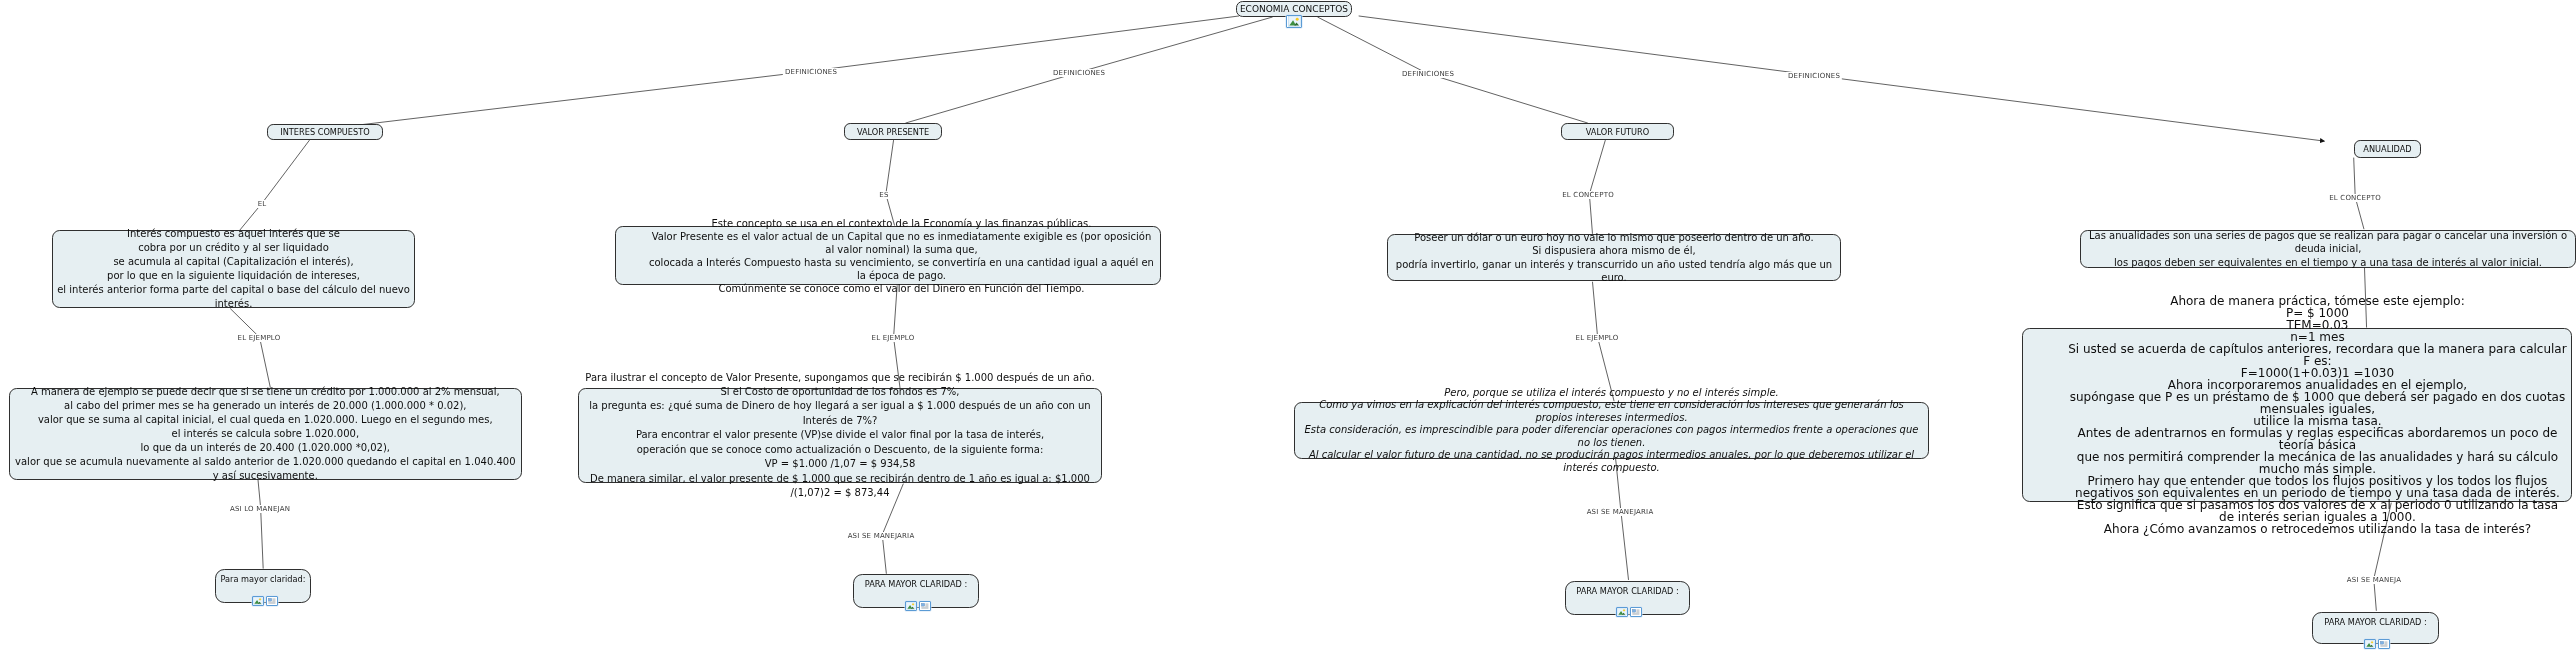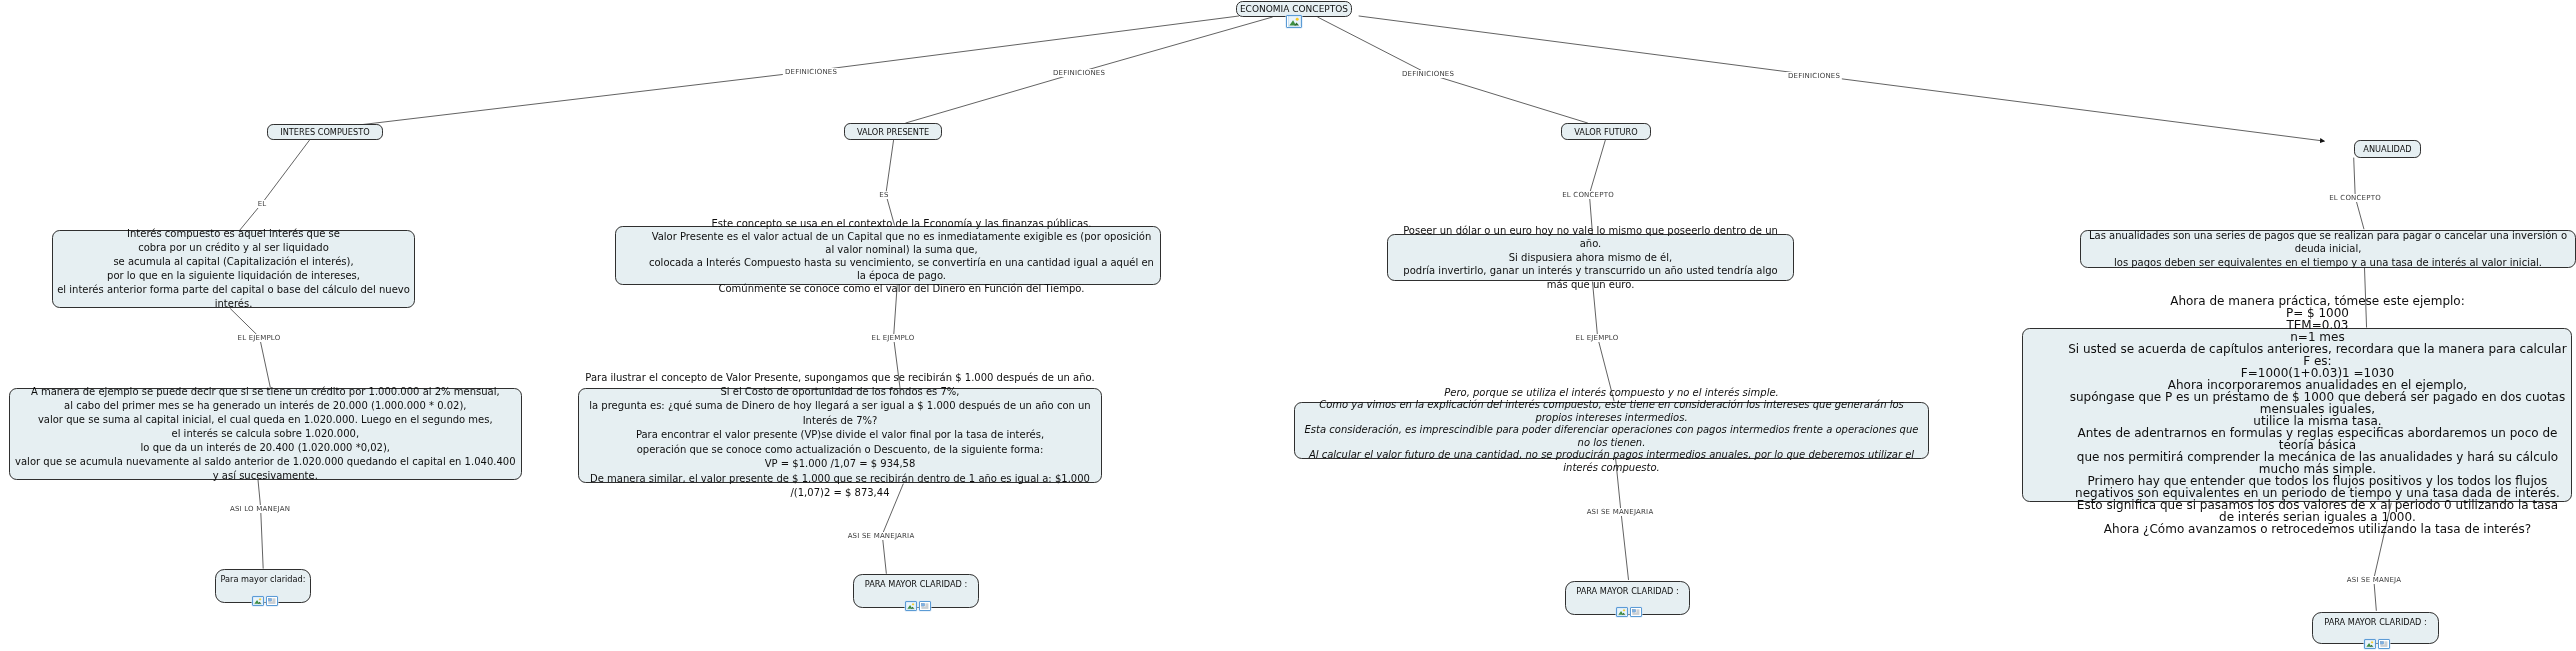--- a/index.html
+++ b/index.html
@@ -81,21 +81,21 @@
         <rect x="1" y="1" width="16" height="13" fill="#e8f4fc" stroke="#9ec7e8" stroke-width="0.5"></rect>
         <path d="M2.5 12.5 L7.5 5.5 L11.5 12.5 Z" fill="#3e8e41"></path>
         <path d="M9 12.5 L12 8.5 L15.5 12.5 Z" fill="#2e6b31"></path>
         <circle cx="13" cy="4.3" r="1.7" fill="#ffd21e" stroke="#e0a800" stroke-width="0.4"></circle>
       </svg>
     </span>
   </div>
 
   <div class="node" style="left:267px;top:124px;width:116px;height:16px;">INTERES COMPUESTO</div>
   <div class="node" style="left:844px;top:123px;width:98px;height:17px;">VALOR PRESENTE</div>
-  <div class="node" style="left:1561px;top:123px;width:90px;height:17px;">VALOR FUTURO</div>
+  <div class="node" style="left:1561px;top:123px;width:113px;height:17px;">VALOR FUTURO</div>
   <div class="node" style="left:2322px;top:140px;width:67px;height:17.5px;margin-left:32px;">ANUALIDAD</div>
 
   <div class="box lh27" style="left:52px;top:230px;width:363px;height:78px;">Interés compuesto es aquel interés que se
 cobra por un crédito y al ser liquidado
 se acumula al capital (Capitalización el interés),
 por lo que en la siguiente liquidación de intereses,
 el interés anterior forma parte del capital o base del cálculo del nuevo interés.</div>
   <div class="box lh27" style="left:8.8px;top:388px;width:513px;height:92px;">A manera de ejemplo se puede decir que si se tiene un crédito por 1.000.000 al 2% mensual,
 al cabo del primer mes se ha generado un interés de 20.000 (1.000.000 * 0.02),
 valor que se suma al capital inicial, el cual queda en 1.020.000. Luego en el segundo mes,
@@ -149,21 +149,21 @@
         <rect x="2.5" y="2.5" width="6" height="5" fill="#7fb2e5" stroke="#35689e" stroke-width="0.5"></rect>
         <line x1="10" y1="3.5" x2="15.5" y2="3.5" stroke="#8a969e" stroke-width="1"></line>
         <line x1="10" y1="5.5" x2="15.5" y2="5.5" stroke="#8a969e" stroke-width="1"></line>
         <line x1="10" y1="7.5" x2="15.5" y2="7.5" stroke="#8a969e" stroke-width="1"></line>
         <line x1="2.5" y1="9.5" x2="15.5" y2="9.5" stroke="#8a969e" stroke-width="1"></line>
         <line x1="2.5" y1="11.5" x2="15.5" y2="11.5" stroke="#8a969e" stroke-width="1"></line>
       </svg>
     </span>
   </div>
 
-  <div class="box lh26" style="left:1387px;top:234px;width:407px;height:47px;">Poseer un dólar o un euro hoy no vale lo mismo que poseerlo dentro de un año.
+  <div class="box lh26" style="left:1387px;top:234px;width:454px;height:47px;">Poseer un dólar o un euro hoy no vale lo mismo que poseerlo dentro de un año.
 Si dispusiera ahora mismo de él,
 podría invertirlo, ganar un interés y transcurrido un año usted tendría algo más que un euro.</div>
   <div class="box lh24" style="left:1294px;top:402px;width:635px;height:57px;font-style:italic;">Pero, porque se utiliza el interés compuesto y no el interés simple.
 Como ya vimos en la explicación del interés compuesto, este tiene en consideración los intereses que generarán los propios intereses intermedios.
 Esta consideración, es imprescindible para poder diferenciar operaciones con pagos intermedios frente a operaciones que no los tienen.
 Al calcular el valor futuro de una cantidad, no se producirán pagos intermedios anuales, por lo que deberemos utilizar el interés compuesto.</div>
   <div class="claridad" style="left:1565px;top:581px;width:125px;height:34px;">PARA MAYOR CLARIDAD :</div>
   <div class="icon-row" style="left:1616px;top:607px;">
     <span class="res-icon">
       <svg class="glyph" viewBox="0 0 18 15">

